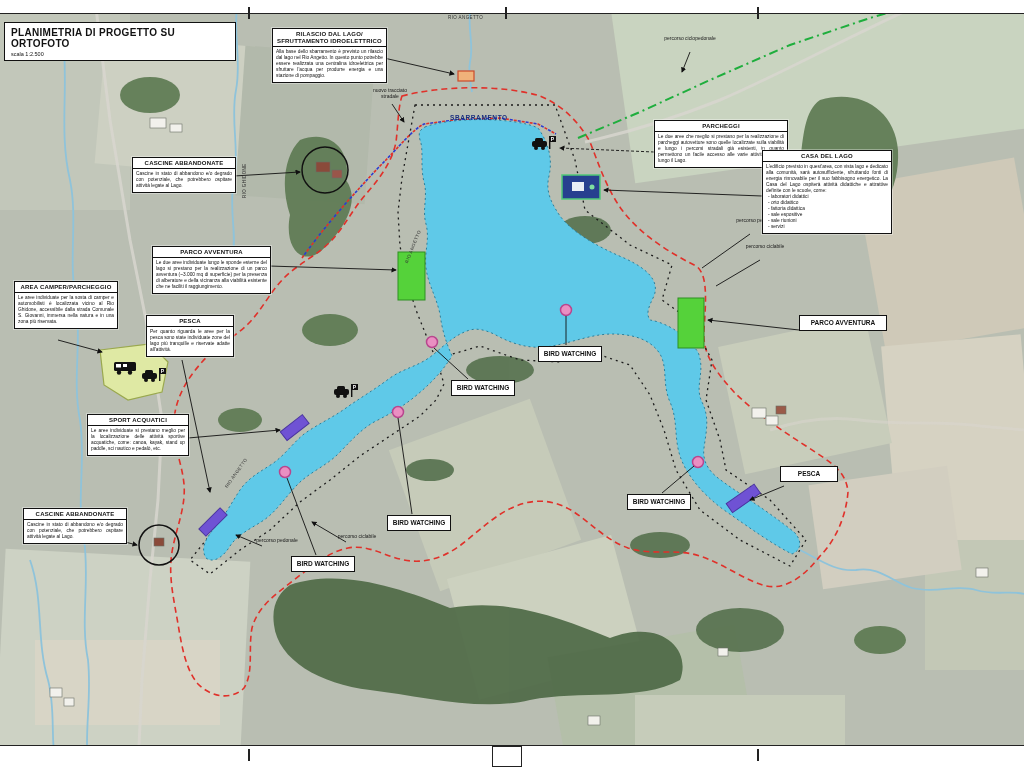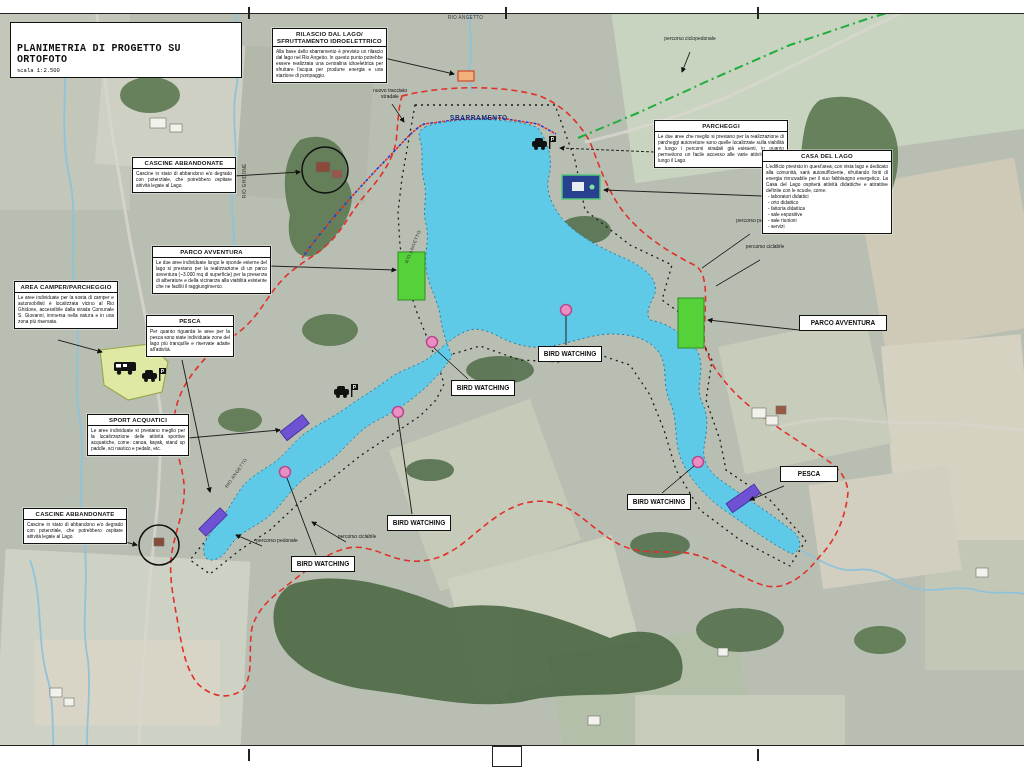--- a/index.html
+++ b/index.html
@@ -20,21 +20,21 @@
   .co-list{margin:0;padding:0 3px 3px 5px;font-size:4.8px;line-height:1.25;list-style:none;}
   .co-list li:before{content:"- ";}
   .bw{position:absolute;width:58px;background:#fff;border:1px solid #111;z-index:6;
       font-weight:bold;font-size:6.5px;text-align:center;line-height:1.25;padding:3px 2px;}
   .side{position:absolute;background:#fff;border:1px solid #111;z-index:6;
         font-weight:bold;font-size:6.5px;text-align:center;line-height:1.3;padding:3px 2px;}
   
   .sm{position:absolute;font-size:5px;line-height:1.15;color:#1a1a1a;text-align:center;z-index:5;}
   .riv{position:absolute;font-size:4.5px;letter-spacing:.4px;color:#333;z-index:5;white-space:nowrap;}
   #sbarramento{position:absolute;font-size:6.5px;font-weight:bold;letter-spacing:.6px;color:#1b2f7e;z-index:5;}
-  #title-block{position:absolute;left:10px;top:22px;width:218px;background:#fff;border:1px solid #111;z-index:8;padding:20px 6px 3px;font-family:Liberation Mono, monospace;}
+  #title-block{position:absolute;left:4px;top:22px;width:218px;background:#fff;border:1px solid #111;z-index:8;padding:4px 6px 3px;}
   #title-block .t{font-weight:bold;font-size:10px;letter-spacing:.3px;}
   #title-block .s{font-size:5.5px;margin-top:2px;}
 </style>
 </head>
 <body>
 
 <div id="sheet">
 
   <svg id="map" width="1024" height="768" viewBox="0 0 1024 768">
     <defs>

